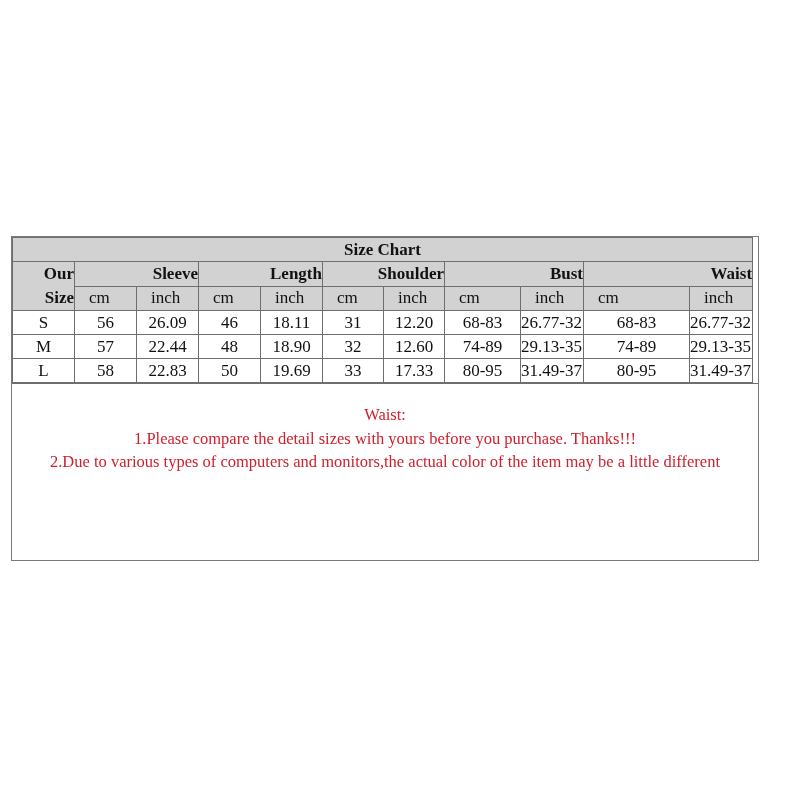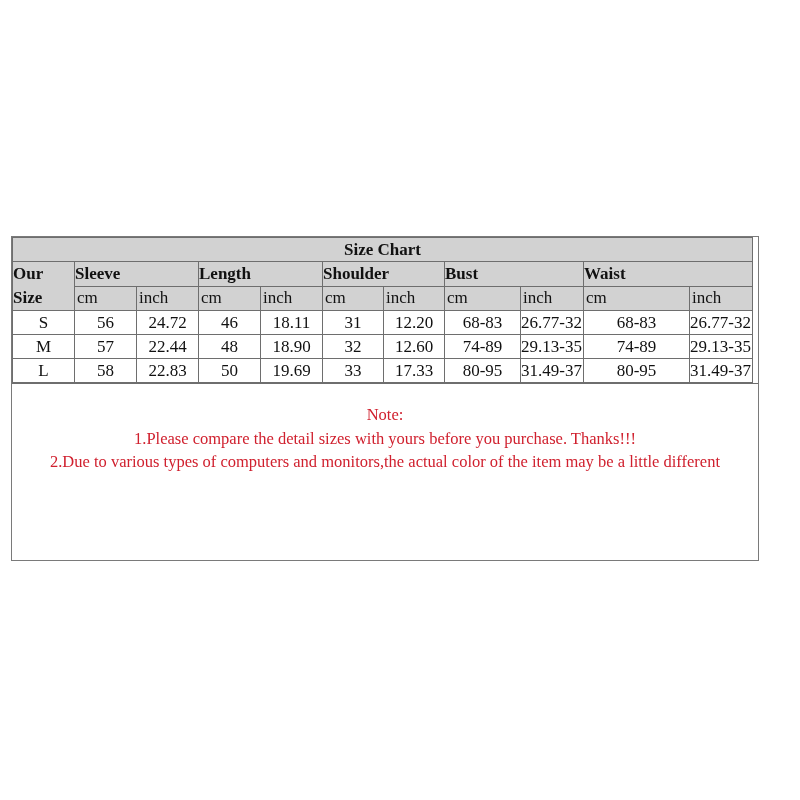--- a/index.html
+++ b/index.html
@@ -4,22 +4,22 @@
 <style>
   html, body { margin: 0; padding: 0; background: #ffffff; }
   body { width: 800px; height: 800px; position: relative; font-family: "Liberation Serif", serif; }
   .chart {
     position: absolute; left: 11px; top: 236px; width: 748px;
     border: 1px solid #7a7a7a; border-collapse: collapse; box-sizing: border-box;
   }
   table { border-collapse: collapse; width: 100%; table-layout: fixed; }
   td { border: 1px solid #6e6e6e; padding: 0; height: 23px; font-size: 17px; color: #111; line-height: 22px; white-space: nowrap; overflow: hidden; }
   .title { background: #d2d2d2; font-weight: bold; text-align: center; }
-  .hdr { background: #d2d2d2; font-weight: bold; text-align: left; }
-  .unit { background: #d2d2d2; text-align: left; padding-left: 2px; }
+  .hdr { background: #d2d2d2; font-weight: bold; text-align: right; }
+  .unit { background: #d2d2d2; text-align: left; padding-left: 14px; }
   .val { background: #ffffff; text-align: center; }
   .notes {
     border-top: 1px solid #6e6e6e;
     height: 177px; box-sizing: border-box;
     color: #d0202e; text-align: center; font-size: 16.5px; line-height: 23.5px;
     padding-top: 19px;
   }
   .notes div { margin: 0; }
 </style>
 </head>
@@ -64,21 +64,21 @@
       <td class="unit">cm</td>
       <td class="unit">inch</td>
       <td class="unit">cm</td>
       <td class="unit">inch</td>
       <td class="unit">cm</td>
       <td class="unit">inch</td>
     </tr>
     <tr>
       <td class="val">S</td>
       <td class="val">56</td>
-      <td class="val">24.72</td>
+      <td class="val">26.09</td>
       <td class="val">46</td>
       <td class="val">18.11</td>
       <td class="val">31</td>
       <td class="val">12.20</td>
       <td class="val">68-83</td>
       <td class="val">26.77-32.67</td>
       <td class="val">68-83</td>
       <td class="val">26.77-32.67</td>
     </tr>
     <tr>
@@ -103,17 +103,17 @@
       <td class="val">33</td>
       <td class="val">17.33</td>
       <td class="val">80-95</td>
       <td class="val">31.49-37.40</td>
       <td class="val">80-95</td>
       <td class="val">31.49-37.40</td>
     </tr>
   </tbody>
     </table>
   <div class="notes">
-    <div>Note:</div>
+    <div>Waist:</div>
     <div>1.Please compare the detail sizes with yours before you purchase. Thanks!!!</div>
     <div>2.Due to various types of computers and monitors,the actual color of the item may be a little different</div>
   </div>
 </div>
 
 </body></html>

